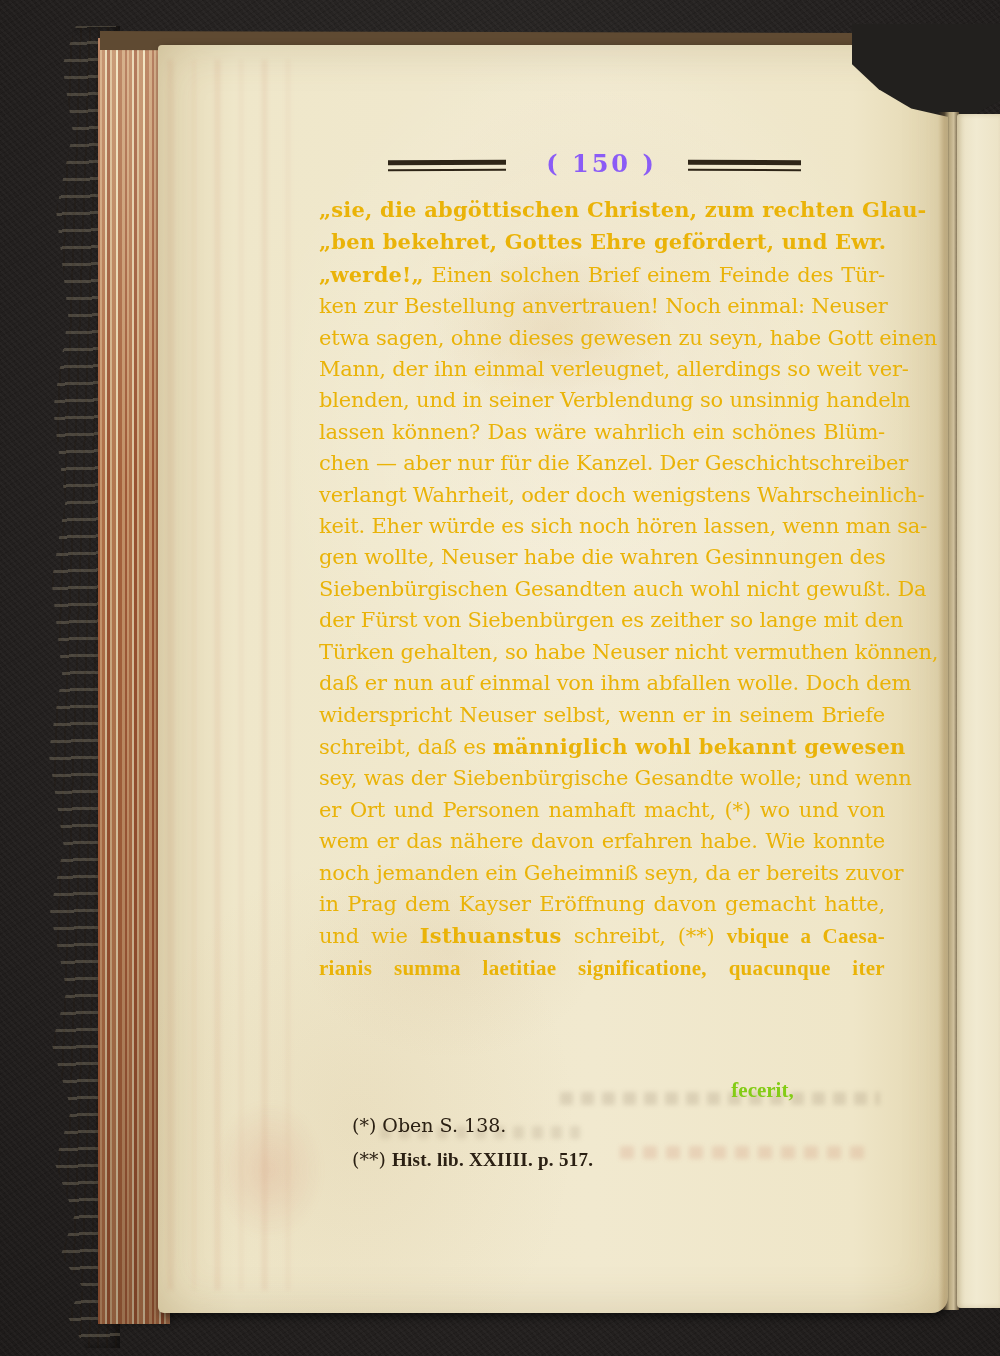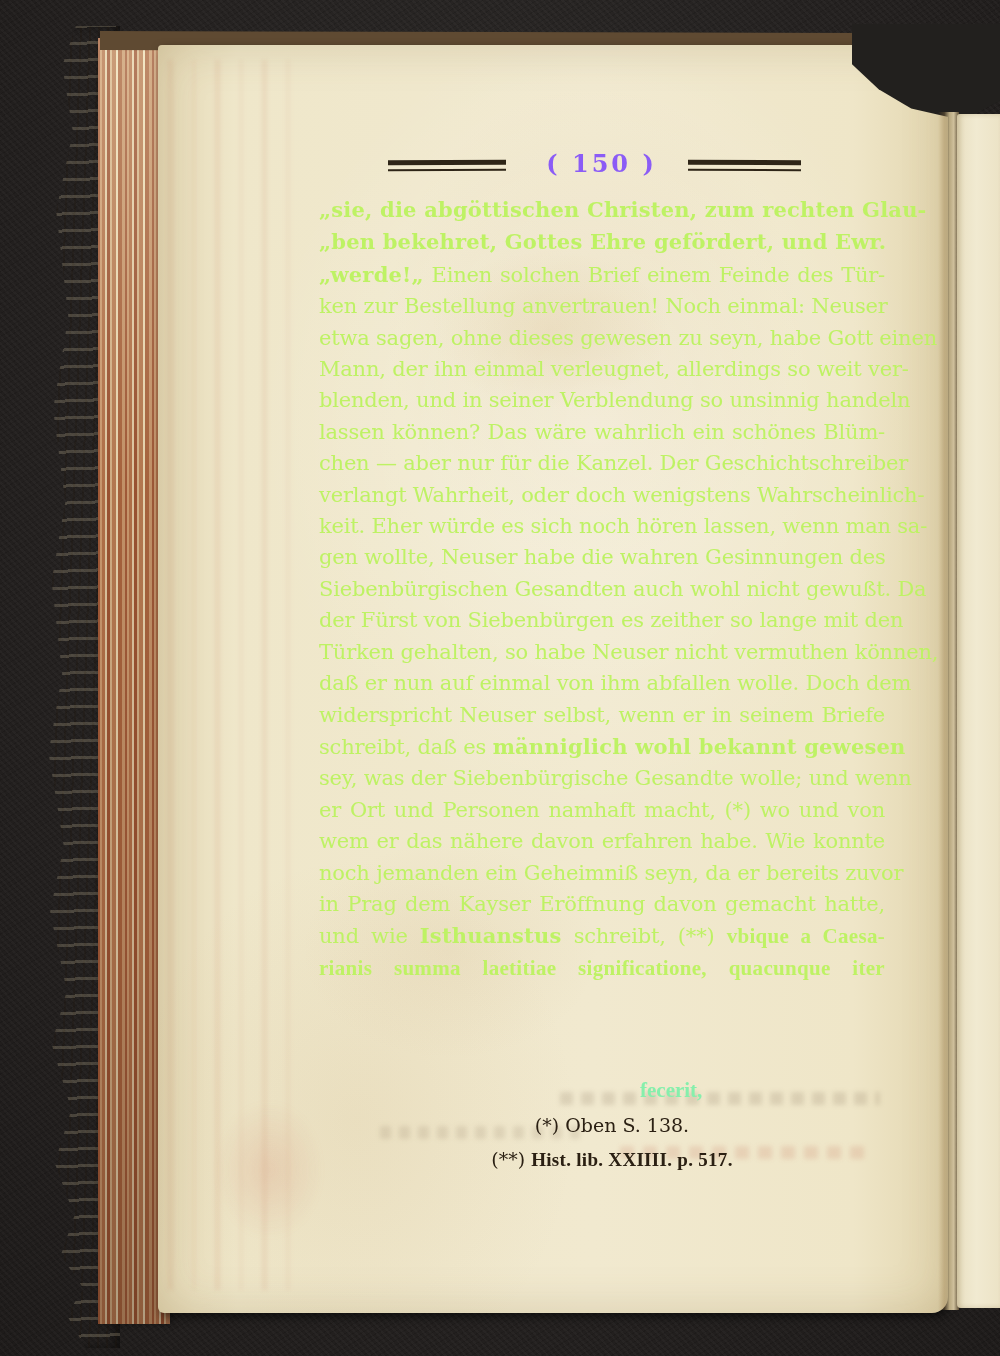--- a/index.html
+++ b/index.html
@@ -112,32 +112,32 @@
   .ink{color:#2b2013;}
   .pagehead{
     position:absolute;left:319px;top:149px;width:565px;
     text-align:center;font-size:24px;letter-spacing:3px;font-weight:bold;color:#8b5cf6;
   }
   .rule{position:absolute;top:160px;height:4px;border-top:5px solid #2e2517;border-bottom:2px solid #2e2517;}
   .rule-left{left:388px;width:118px;transform:rotate(-0.3deg);}
   .rule-right{left:688px;width:113px;transform:rotate(0.3deg);}
   #body-text{
     position:absolute;left:319px;top:194px;width:566px;
-    font-size:21px;line-height:31.4px;color:#bef264;
+    font-size:21px;line-height:31.4px;color:#eab308;
     letter-spacing:-0.2px;
   }
   .tline{text-align:justify;text-align-last:justify;white-space:nowrap;}
   .seg-b{font-weight:bold;letter-spacing:0.2px;}
   .seg-r{font-family:"Liberation Serif",serif;font-weight:bold;letter-spacing:0.3px;}
   .catchword{
-    position:absolute;left:640px;top:1078px;width:245px;text-align:left;
-    font-family:"Liberation Serif",serif;font-weight:bold;font-size:21px;color:#86efac;
+    position:absolute;left:640px;top:1078px;width:245px;text-align:center;
+    font-family:"Liberation Serif",serif;font-weight:bold;font-size:21px;color:#84cc16;
   }
   #footnotes{position:absolute;left:352px;top:1108px;width:520px;
-    font-size:19px;line-height:34px;color:#2b2013;text-align:center;}
+    font-size:19px;line-height:34px;color:#2b2013;}
   .fnline{white-space:nowrap;}
 </style>
 </head>
 <body>
 
 <div class="backdrop"></div>
 
 <div class="cover-tatter"></div>
 <div class="fore-edge"></div>
 <div class="top-edge"></div>

